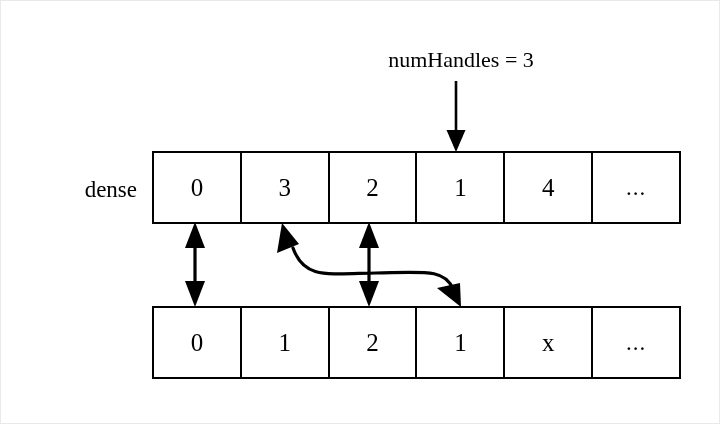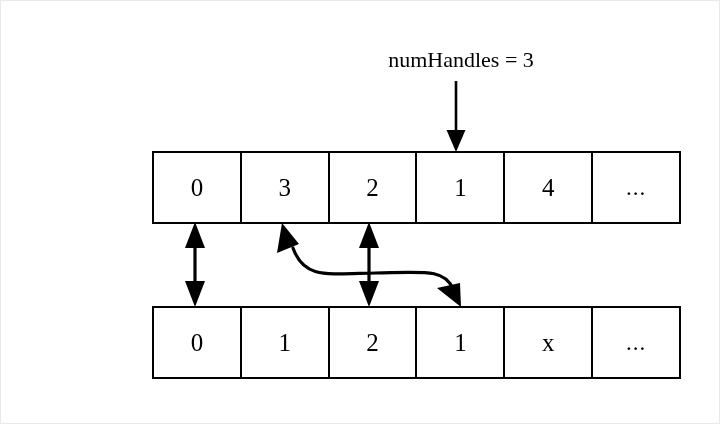--- a/index.html
+++ b/index.html
@@ -87,20 +87,21 @@
     line-height: 1;
   }
 </style>
 </head>
 <body>
 
 <div id="canvas">
 
   <div id="annotation">numHandles = 3</div>
 
+  <div class="row-label" id="label-dense">dense</div>
 
 
   <div class="array-row" id="row-dense">
     <div class="cell">0</div>
     <div class="cell">3</div>
     <div class="cell">2</div>
     <div class="cell">1</div>
     <div class="cell">4</div>
     <div class="cell ellipsis">...</div>
   </div>

